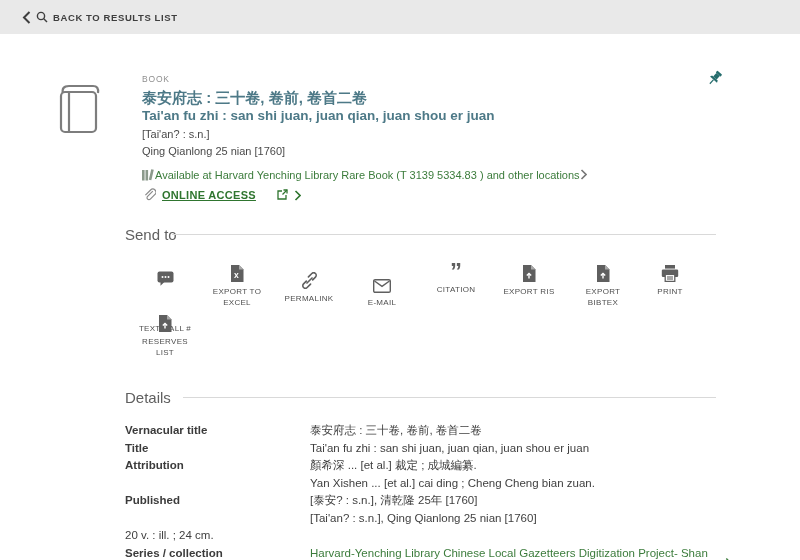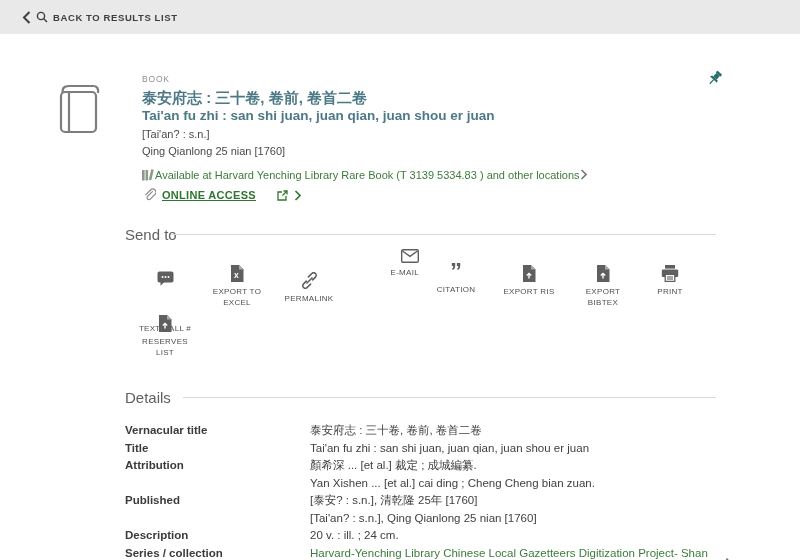--- a/index.html
+++ b/index.html
@@ -20,21 +20,21 @@
   .rec-text { position:absolute; left:133px; top:74px; width:560px;margin-left:9px; }
   .rec-type { font-size:8.5px; letter-spacing:.8px; color:#8f8f8f; margin-bottom:4px; }
   .rec-title-zh { font-size:15px; font-weight:bold; color:#4d7987; line-height:19px; }
   .rec-title-rom { font-size:13.5px; font-weight:bold; color:#4d7987; line-height:18px; }
   .rec-imprint { font-size:11px; color:#4a4a4a; line-height:14.5px; margin-top:2px; }
   .avail-row { display:flex; align-items:center; margin-top:10px; cursor:pointer; }
   .avail-text { font-size:11px; color:#3c7c3c; }
   .online-row { display:flex; align-items:center; gap:6px; margin-top:7px; }
   .online-link { font-size:11px; font-weight:bold; letter-spacing:.3px; color:#2f752f;
                  text-decoration:underline; cursor:pointer; display:flex;
-                 align-items:center; gap:21px; }
+                 gap:21px; }
   .pin-btn { position:absolute; left:706px; top:70px; background:none; border:none;
              cursor:pointer; }
 
   
   .sec-head { position:absolute; font-size:15px; color:#5f5f5f; }
   .sec-rule { position:absolute; height:1px; background:#d9d9d9; }
 
   
   .action { position:absolute; width:74px; display:flex; flex-direction:column;
             align-items:center; gap:4px; background:none; border:none; cursor:pointer; }
@@ -157,21 +157,21 @@
     <svg width="17" height="17" viewBox="0 0 16 16">
         <g fill="none" stroke="#5f5f5f" stroke-width="1.5" stroke-linecap="round">
           <path d="M7 4.6 L10.2 1.4 a2.4 2.4 0 0 1 3.4 3.4 L11 7.4"></path>
           <path d="M9 11.4 L5.8 14.6 a2.4 2.4 0 0 1-3.4-3.4 L5 8.6"></path>
           <line x1="5.6" y1="10.4" x2="10.4" y2="5.6"></line>
         </g>
       </svg>
     <span class="lbl">PERMALINK</span>
   </button>
 
-  <button class="action" style="left:345px; top:249px;align-items:flex-end;">
+  <button class="action" style="left:345px; top:279px;">
     <svg width="18" height="14" viewBox="0 0 18 14">
         <rect x="0.7" y="0.7" width="16.6" height="12.6" rx="1.4" fill="none" stroke="#5f5f5f" stroke-width="1.4"></rect>
         <path d="M1.5 2 l7.5 5.4 L16.5 2" fill="none" stroke="#5f5f5f" stroke-width="1.4"></path>
       </svg>
     <span class="lbl">E-MAIL</span>
   </button>
 
   <button class="action" style="left:419px; top:263px;">
     <span class="quote-glyph">”</span>
     <span class="lbl">CITATION</span>
@@ -250,21 +250,20 @@
       </div>
     </div>
     <div class="drow">
       <div class="dlabel">Published</div>
       <div class="dvals">
         <div>[泰安? : s.n.], 清乾隆 25年 [1760]</div>
         <div>[Tai'an? : s.n.], Qing Qianlong 25 nian [1760]</div>
       </div>
     </div>
     <div class="drow">
-      <div class="dlabel">Description</div>
       <div class="dvals">
           <div>20 v. : ill. ; 24 cm.</div>
         </div>
     </div>
     <div class="drow">
       <div class="dlabel">Series / collection</div>
       <div class="dvals">
         <a class="dlink">
           <span class="txt">Harvard-Yenching Library Chinese Local Gazetteers Digitization Project- Shan ben fang zhi</span>
           <svg width="7" height="11" viewBox="0 0 7 11">

